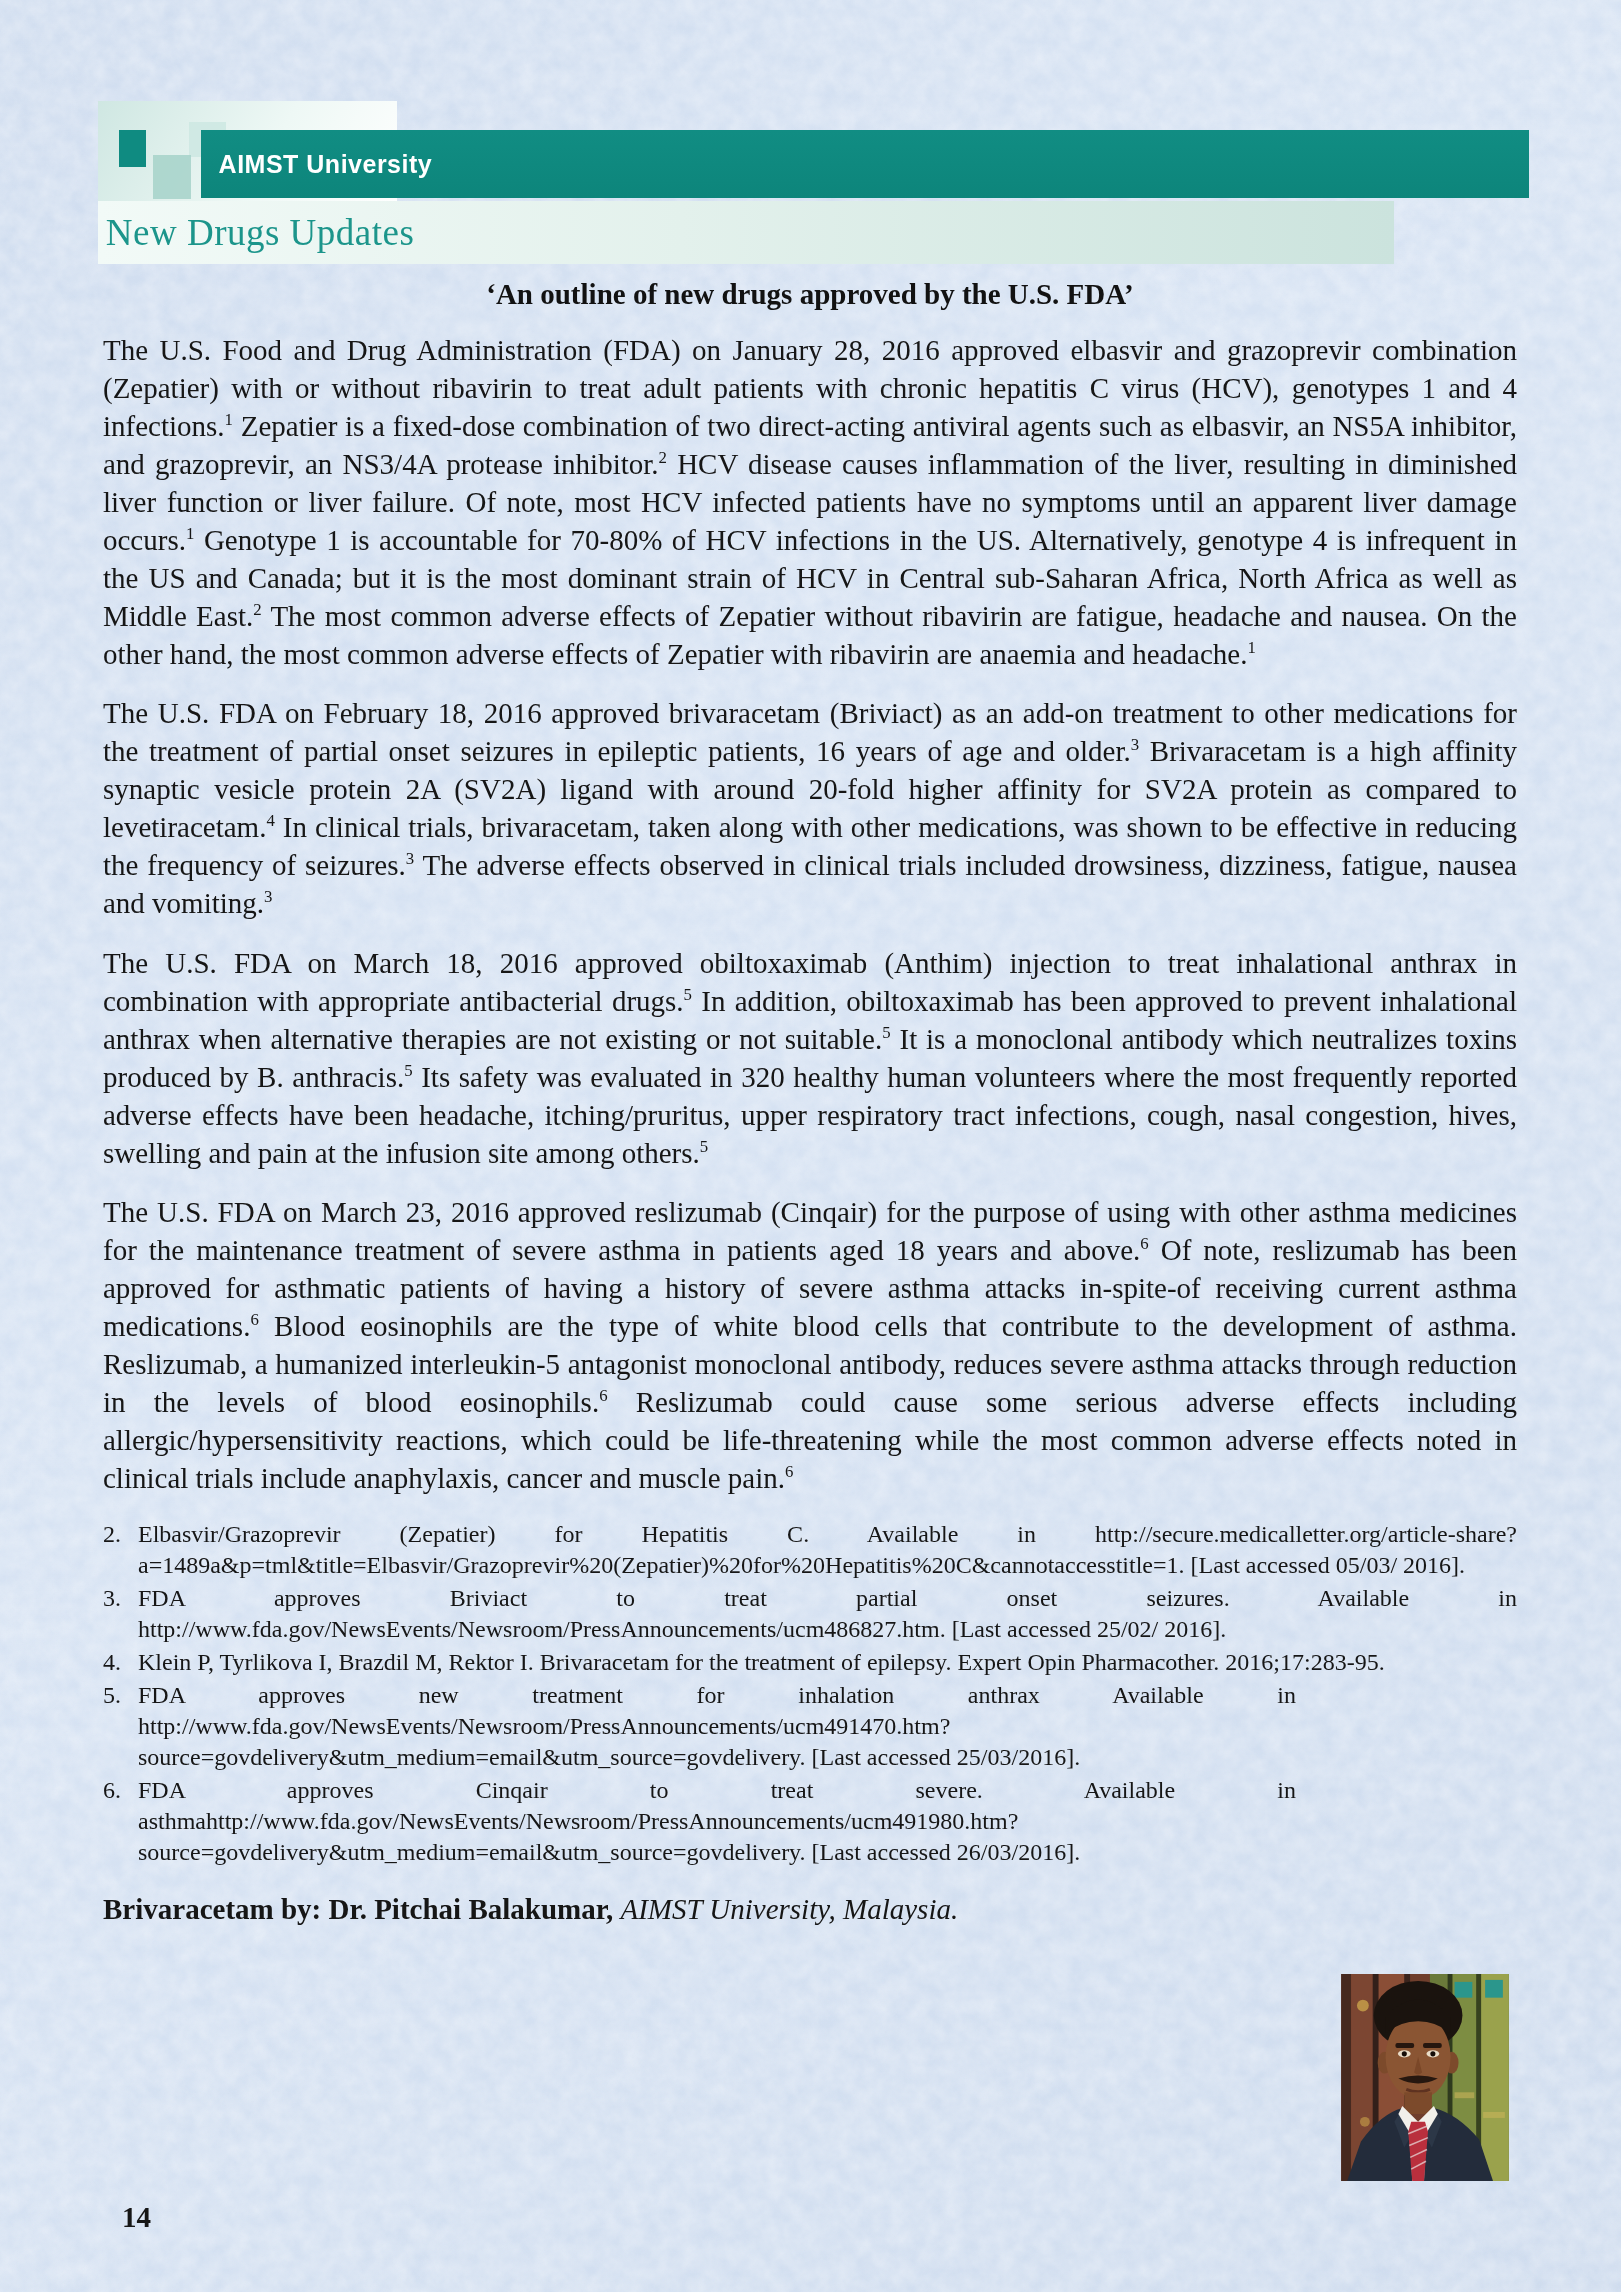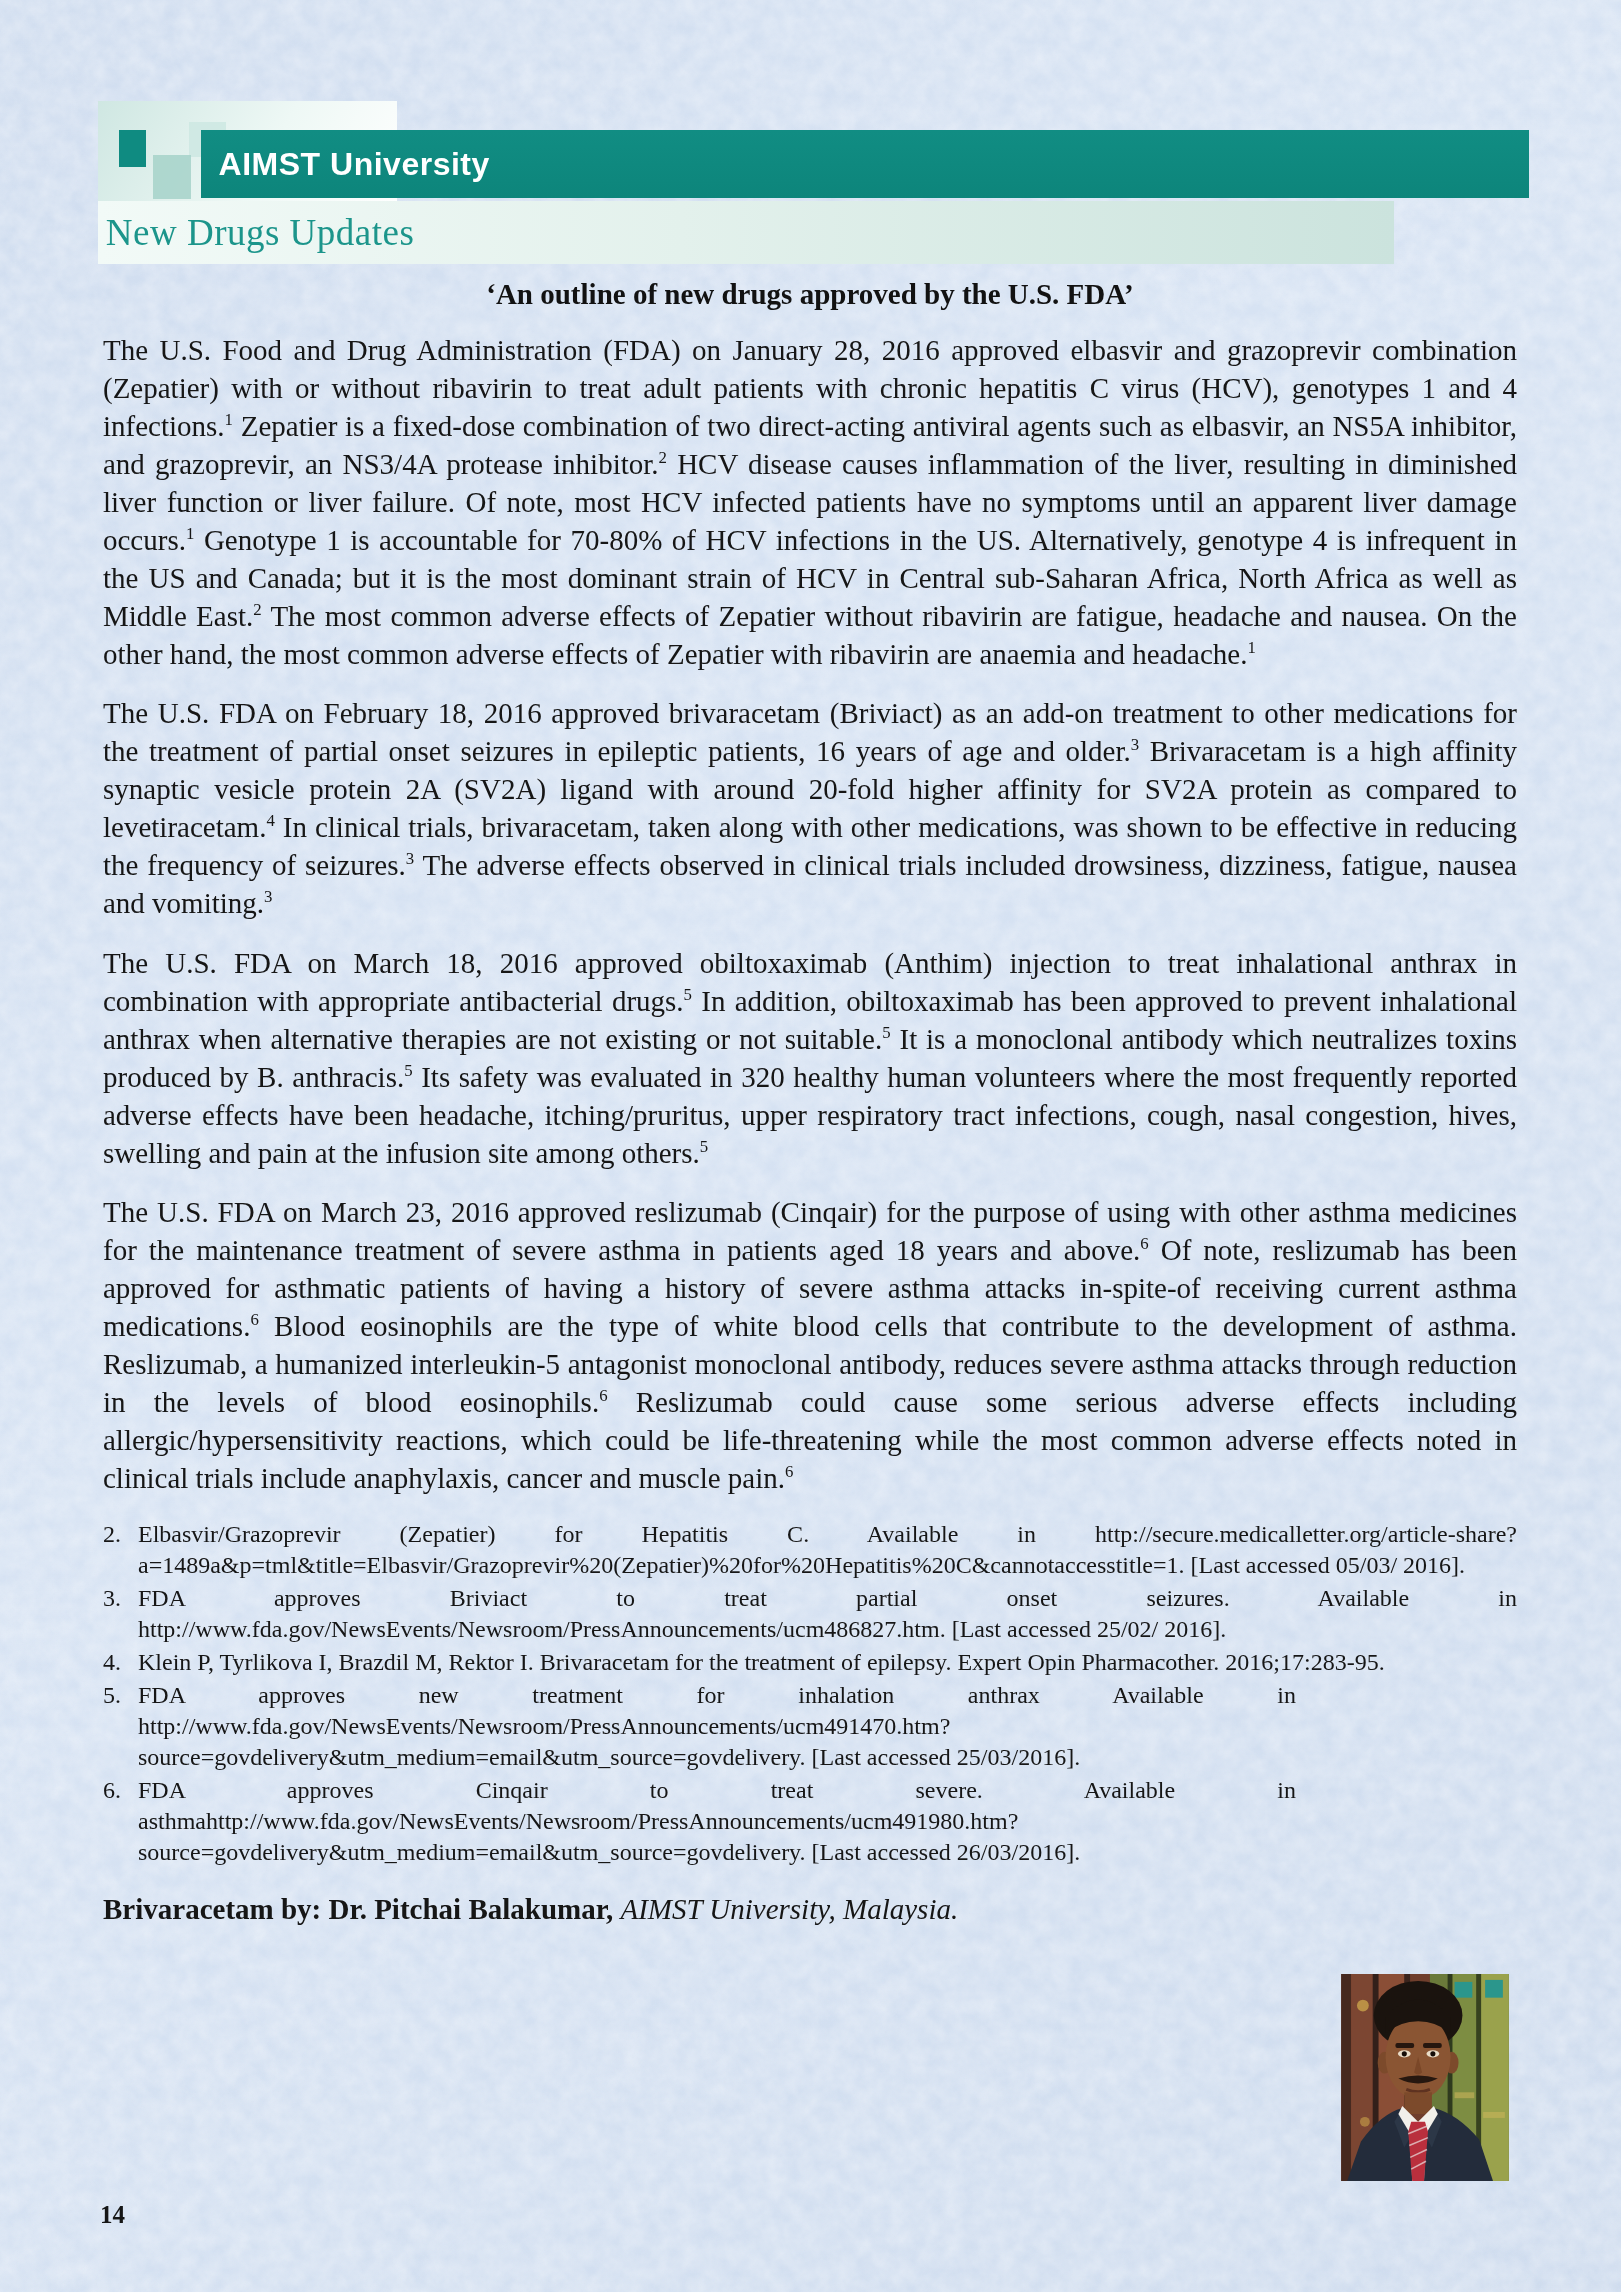--- a/index.html
+++ b/index.html
@@ -10,21 +10,21 @@
   }
   .texture{position:absolute;left:0;top:0;width:100%;height:100%;pointer-events:none;}
   .layer{position:relative;z-index:1;}
 
   
   .hdr-panel{position:absolute;left:98px;top:101px;width:299px;height:116px;
     background:linear-gradient(120deg,#cfe7e2 0%,#eef8f5 55%,#ffffff 100%);}
   .teal-bar{position:absolute;left:201px;top:130px;width:1328px;height:68px;
     background:linear-gradient(#118d83,#0d857b);display:flex;align-items:center;}
   .uni-name{font-family:"Liberation Sans","DejaVu Sans",sans-serif;font-weight:bold;
-    color:#ffffff;font-size:32px;letter-spacing:0.5px;padding-left:17.6px;}
+    color:#ffffff;font-size:25px;letter-spacing:0.5px;padding-left:17.6px;}
   .sqA{position:absolute;left:119px;top:130px;width:26.5px;height:37px;background:#0f8b81;}
   .sqB{position:absolute;left:153px;top:155px;width:38px;height:44px;background:#a9d4cb;opacity:.9;}
   .sqC{position:absolute;left:189px;top:122px;width:37px;height:35px;background:#cde8e2;opacity:.85;}
   .section-band{position:absolute;left:98px;top:201px;width:1296px;height:63px;
     background:linear-gradient(90deg,#f2faf7 0%,#e3f1ec 45%,#cbe3dd 100%);
     display:flex;align-items:center;}
   .section-title{font-size:37px;color:#1c958b;letter-spacing:0.5px;padding-left:7.8px;}
 
   
   .content{position:absolute;left:103px;top:278px;width:1414px;z-index:1;}
@@ -37,21 +37,21 @@
   .ref{font-size:24px;line-height:31px;text-align:justify;overflow-wrap:anywhere;
     padding-left:35px;text-indent:-35px;margin:0 0 2px 0;}
   .ref .num{display:inline-block;width:35px;text-indent:0;}
   .ref.beside-photo{margin-right:221px;}
 
   .contrib{margin-top:25.5px;font-size:29px;}
   .contrib .lbl{font-weight:bold;}
   .contrib .nm{font-weight:bold;}
   .contrib .aff{font-style:italic;}
 
-  .page-number{position:absolute;left:100px;top:2201px;font-weight:bold;font-size:25px;z-index:1;}
+  .page-number{position:absolute;left:122px;top:2201px;font-weight:bold;font-size:29px;z-index:1;}
 
   .photo{position:absolute;left:1341px;top:1974px;width:168px;height:207px;z-index:2;}
   .photo svg{display:block;}
 </style>
 </head>
 <body>
 
 <div class="page">
 
   <svg class="texture" width="1621" height="2293" xmlns="http://www.w3.org/2000/svg" viewBox="0 0 1654 2339">

